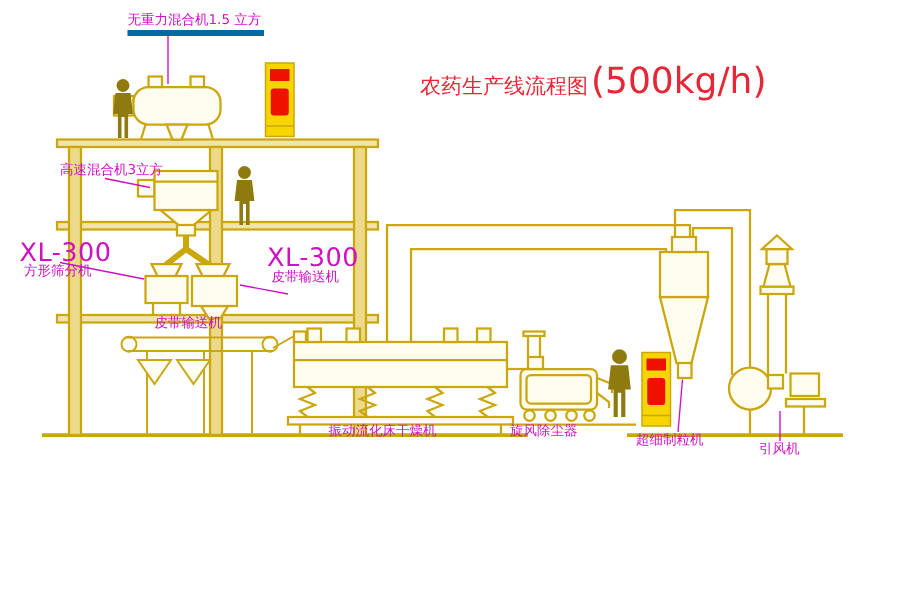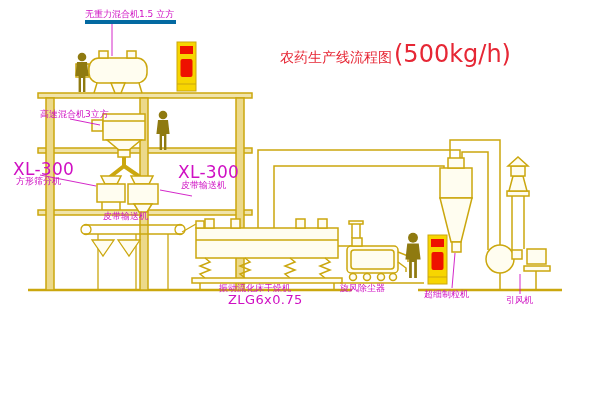--- a/index.html
+++ b/index.html
@@ -198,20 +198,19 @@
 
   <div class="lbl model" style="left:13px;top:160px">XL-300</div>
   <div class="lbl" style="left:16px;top:176px">方形筛分机</div>
 
   <div class="lbl model" style="left:178px;top:163px">XL-300</div>
   <div class="lbl" style="left:181px;top:180px">皮带输送机</div>
 
   <div class="lbl" style="left:103px;top:211px">皮带输送机</div>
 
   <div class="lbl" style="left:219px;top:283px">振动流化床干燥机</div>
-  <div class="lbl big" style="left:228px;top:293px">ZLG6x0.75</div>
 
   <div class="lbl" style="left:340px;top:283px">旋风除尘器</div>
 
   <div class="lbl" style="left:424px;top:289px">超细制粒机</div>
   <div class="lbl" style="left:506px;top:295px">引风机</div>
 
 </div>
 
 </body></html>

